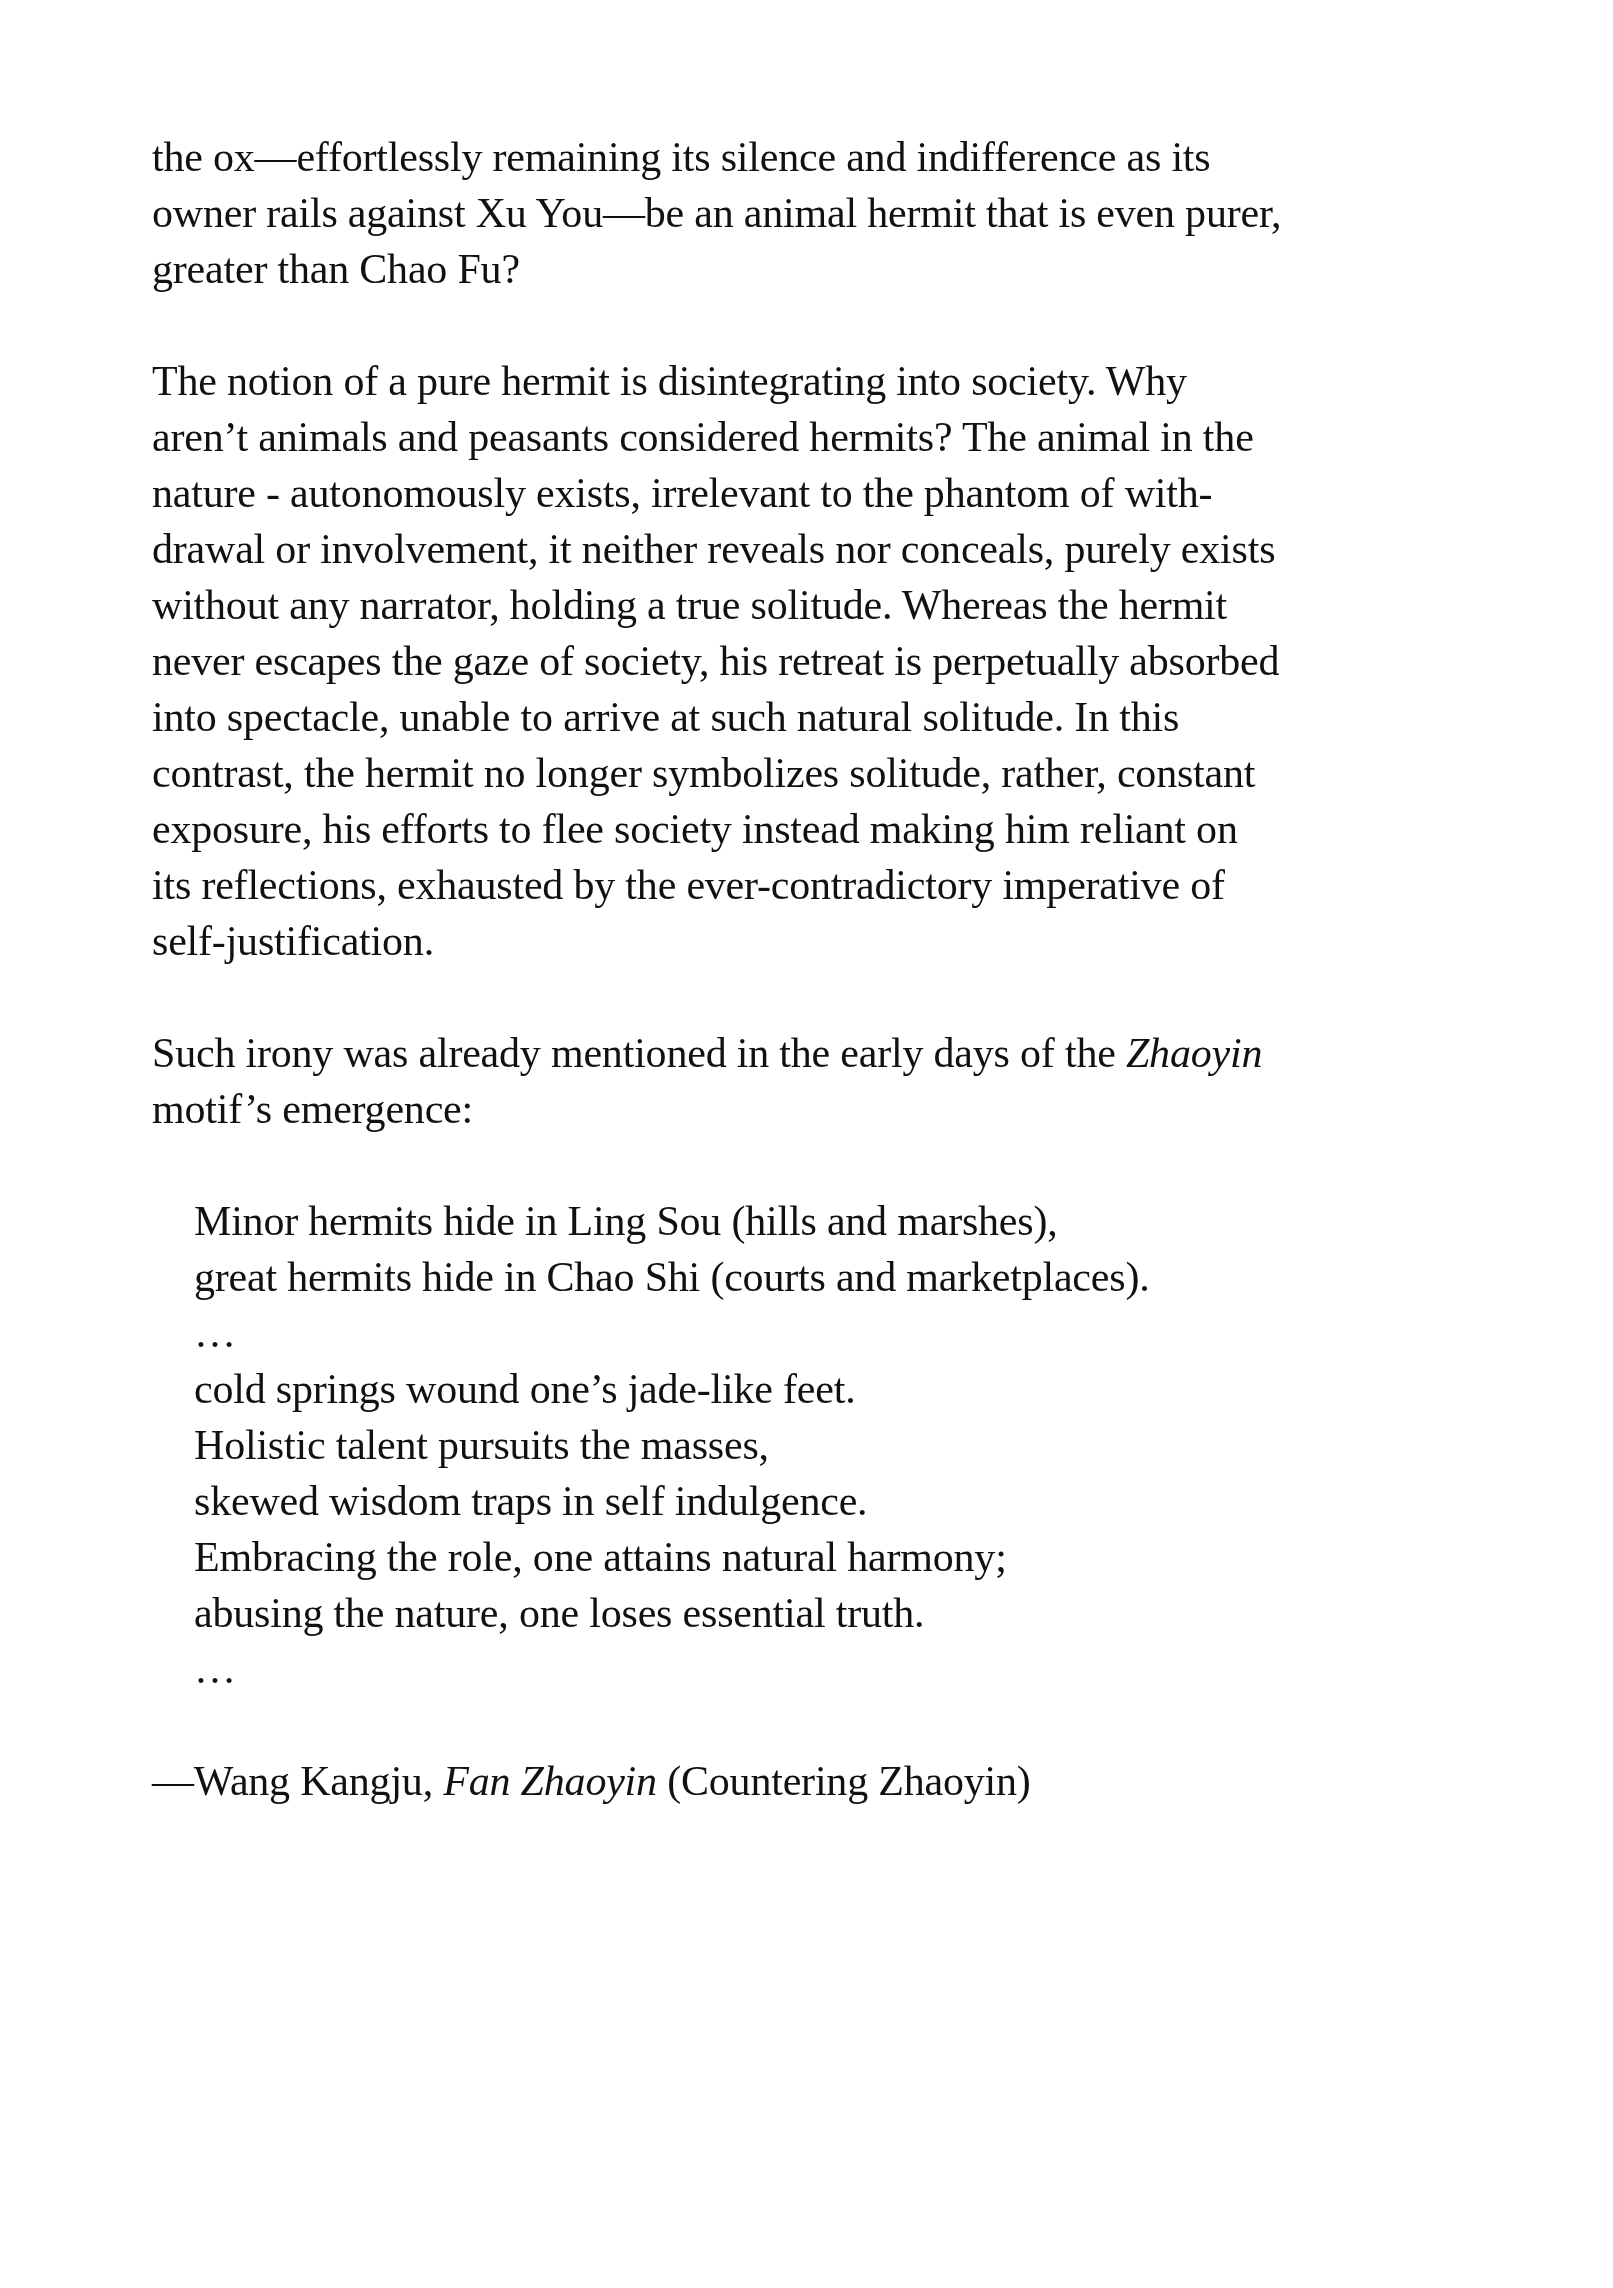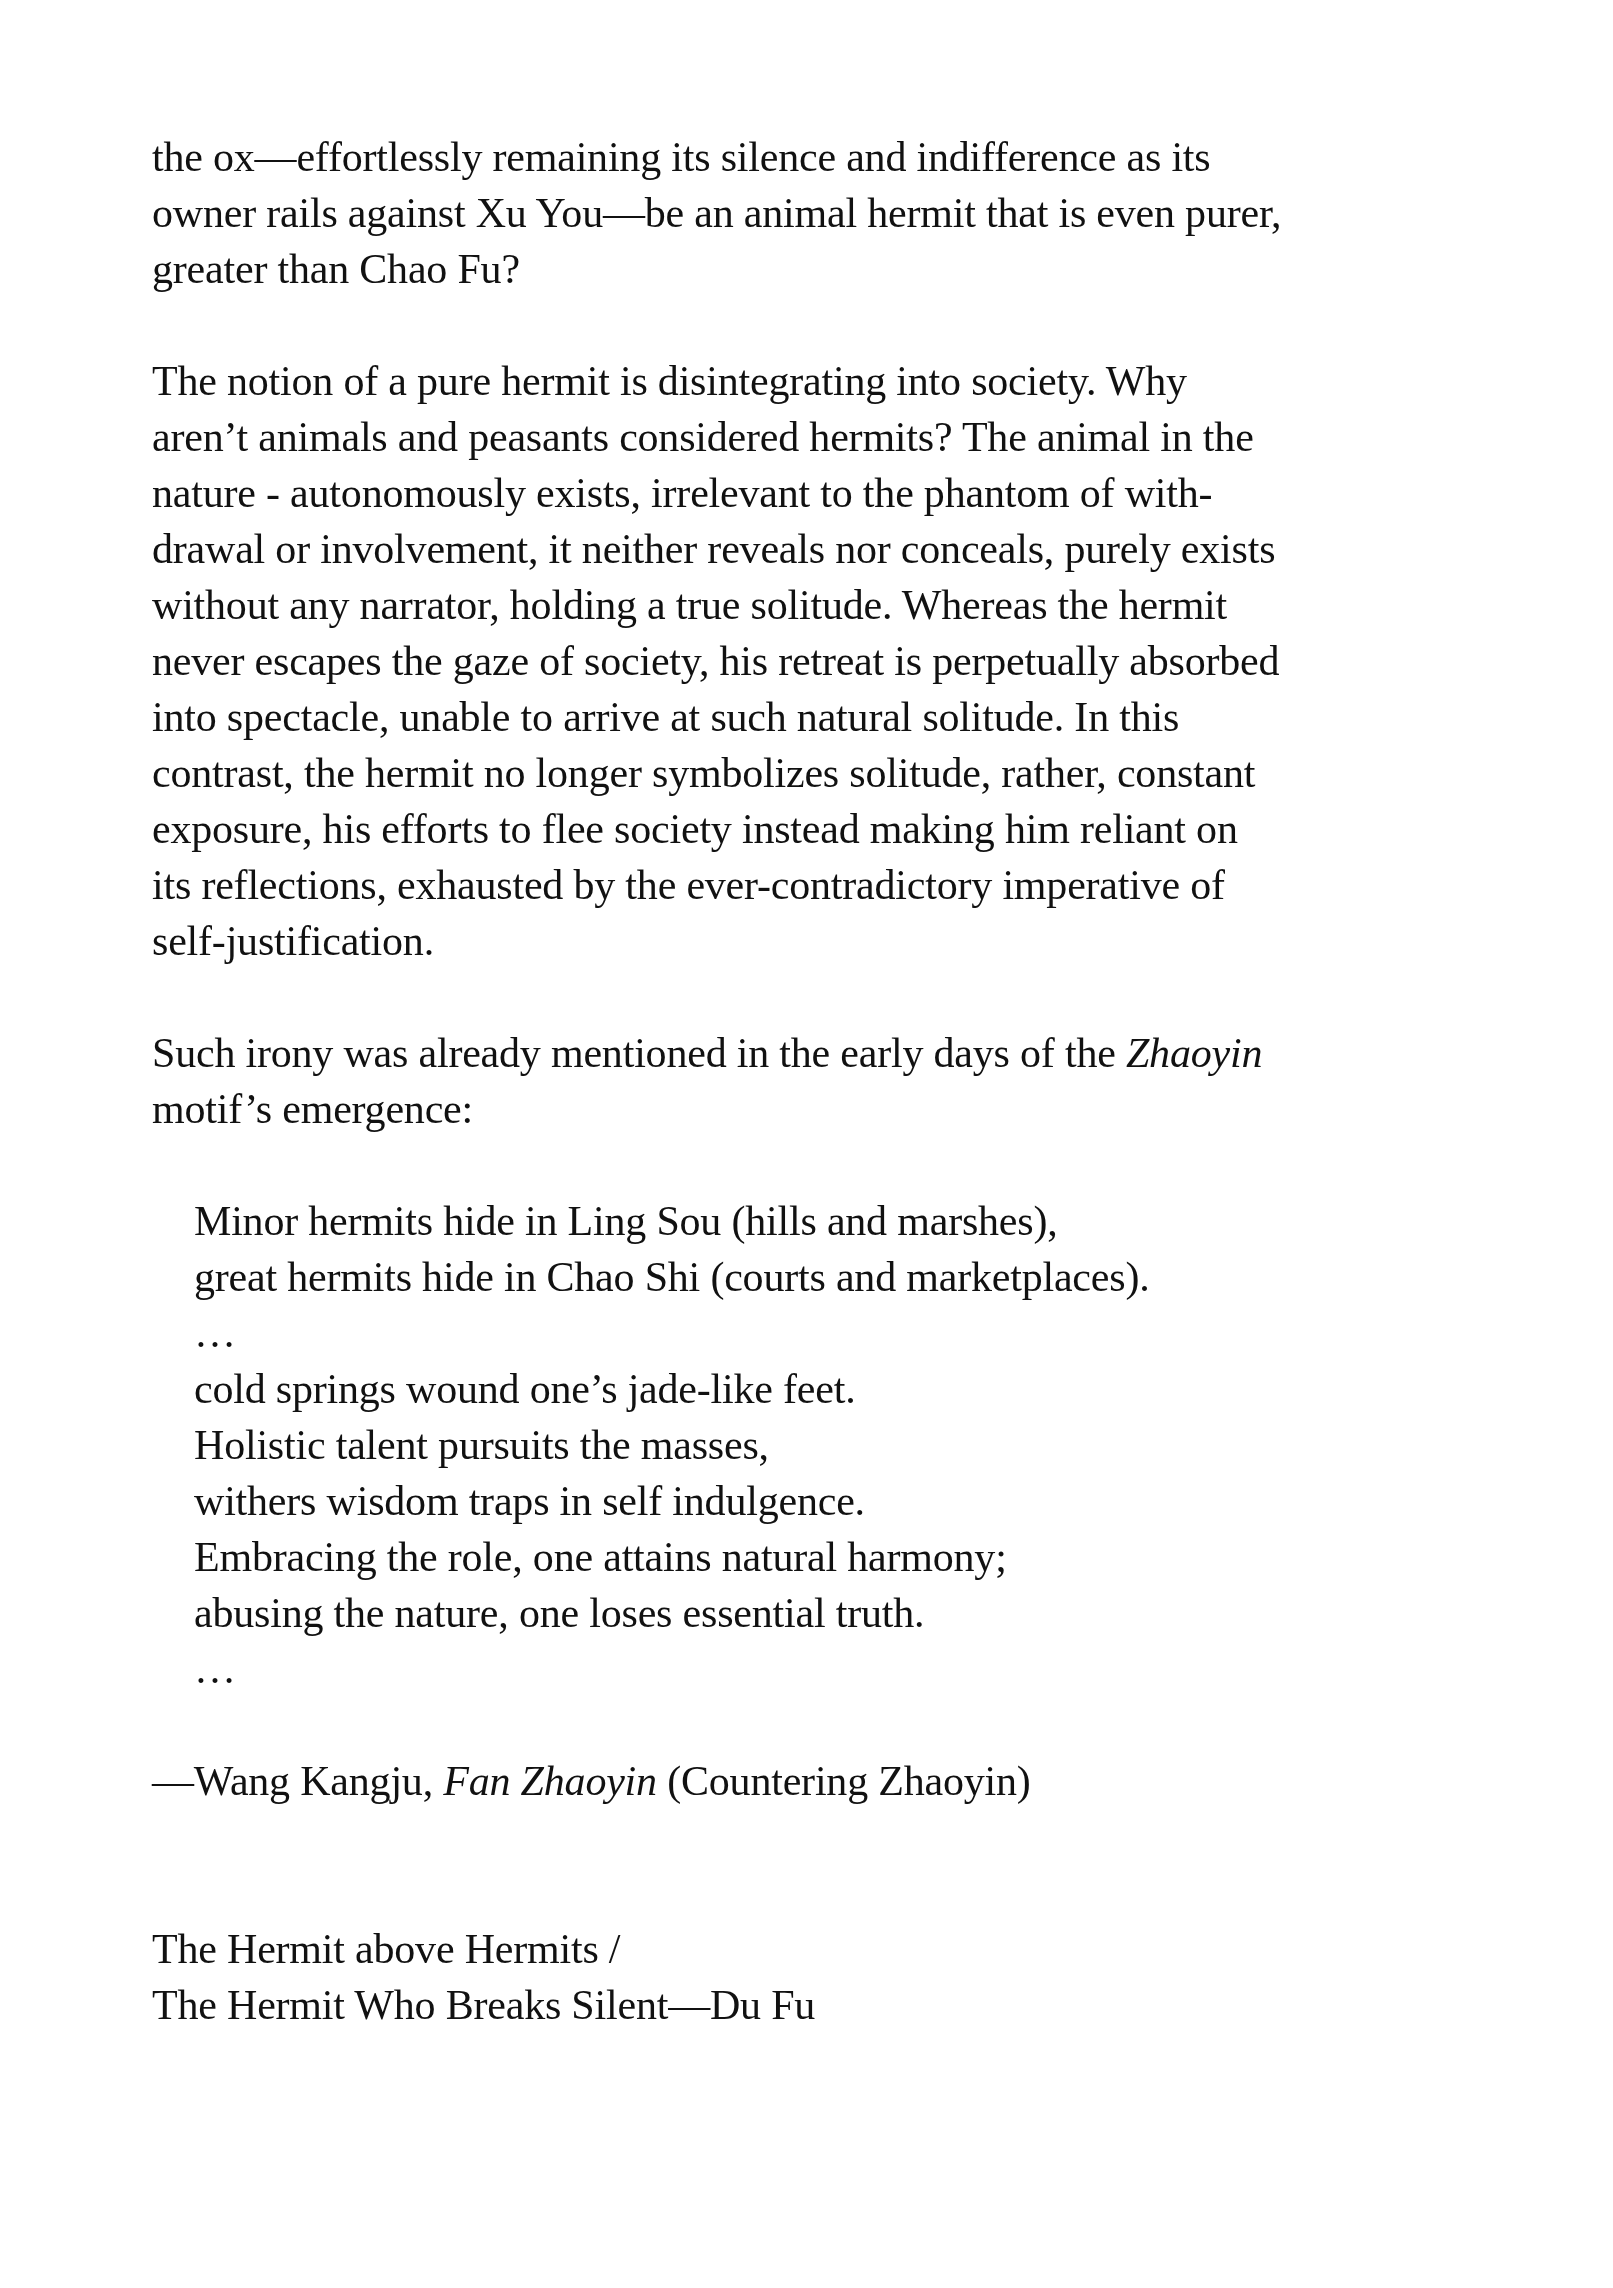--- a/index.html
+++ b/index.html
@@ -63,29 +63,25 @@
     <span class="line"><span>Such irony was already mentioned in the early days of the </span><em>Zhaoyin</em></span>
     <span class="line">motif’s emergence:</span>
   </p>
 
   <div class="verse">
     <span class="line">Minor hermits hide in Ling Sou (hills and marshes),</span>
     <span class="line">great hermits hide in Chao Shi (courts and marketplaces).</span>
     <span class="line">…</span>
     <span class="line">cold springs wound one’s jade-like feet.</span>
     <span class="line">Holistic talent pursuits the masses,</span>
-    <span class="line">withers wisdom traps in self indulgence.</span>
+    <span class="line">skewed wisdom traps in self indulgence.</span>
     <span class="line">Embracing the role, one attains natural harmony;</span>
     <span class="line">abusing the nature, one loses essential truth.</span>
     <span class="line">…</span>
   </div>
 
   <p class="cite">
     <span class="line"><span>—Wang Kangju, </span><em>Fan Zhaoyin</em><span> (Countering Zhaoyin)</span></span>
   </p>
 
-  <div class="title-block">
-    <span class="line">The Hermit above Hermits /</span>
-    <span class="line">The Hermit Who Breaks Silent—Du Fu</span>
-  </div>
 
 </div>
 
 
 </body></html>

